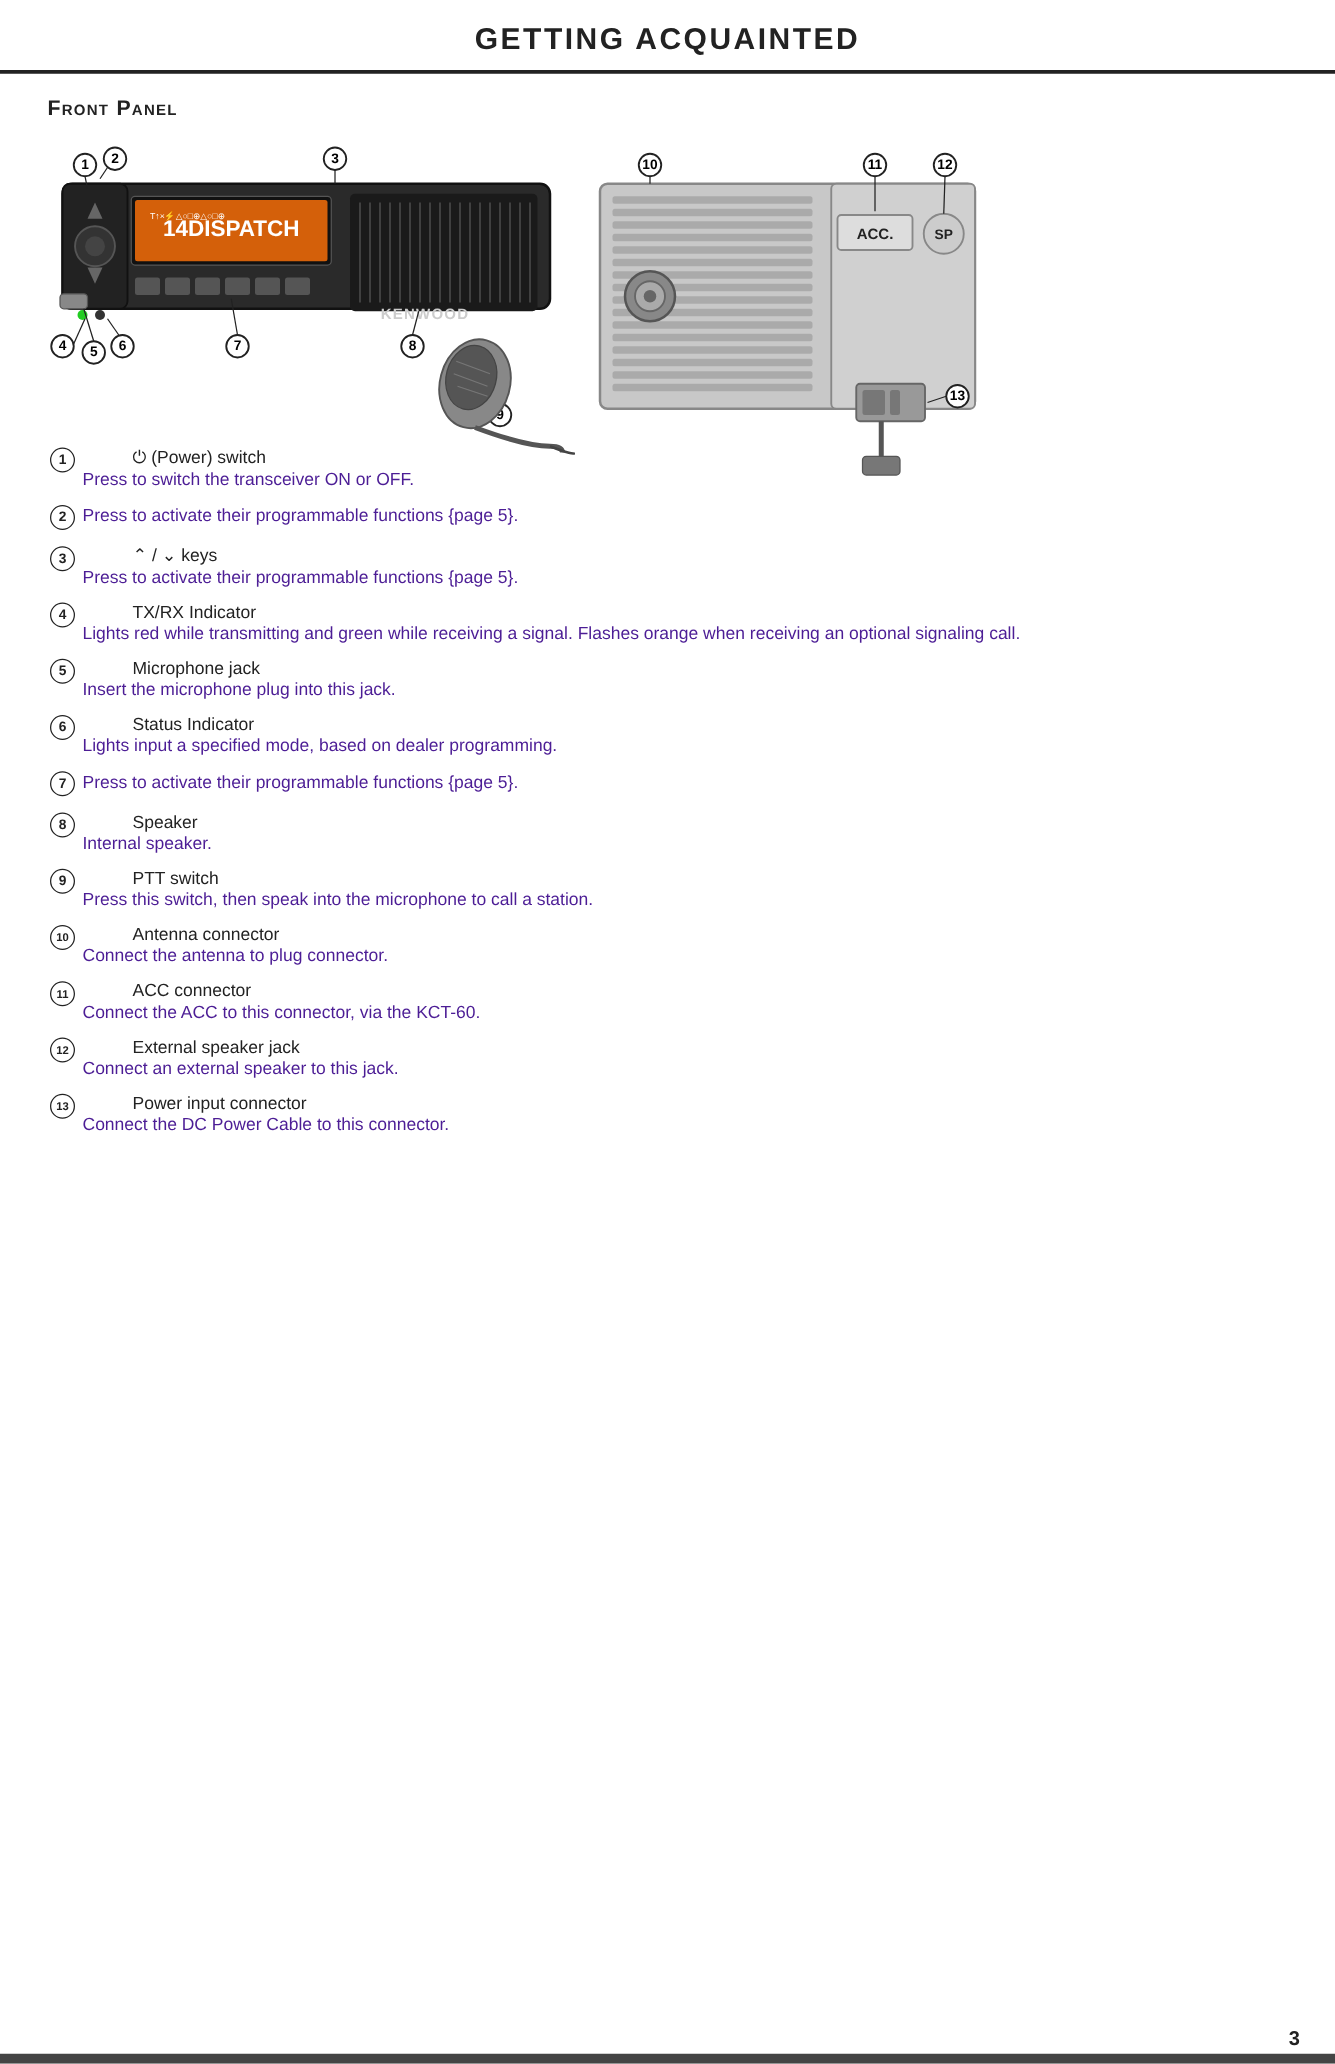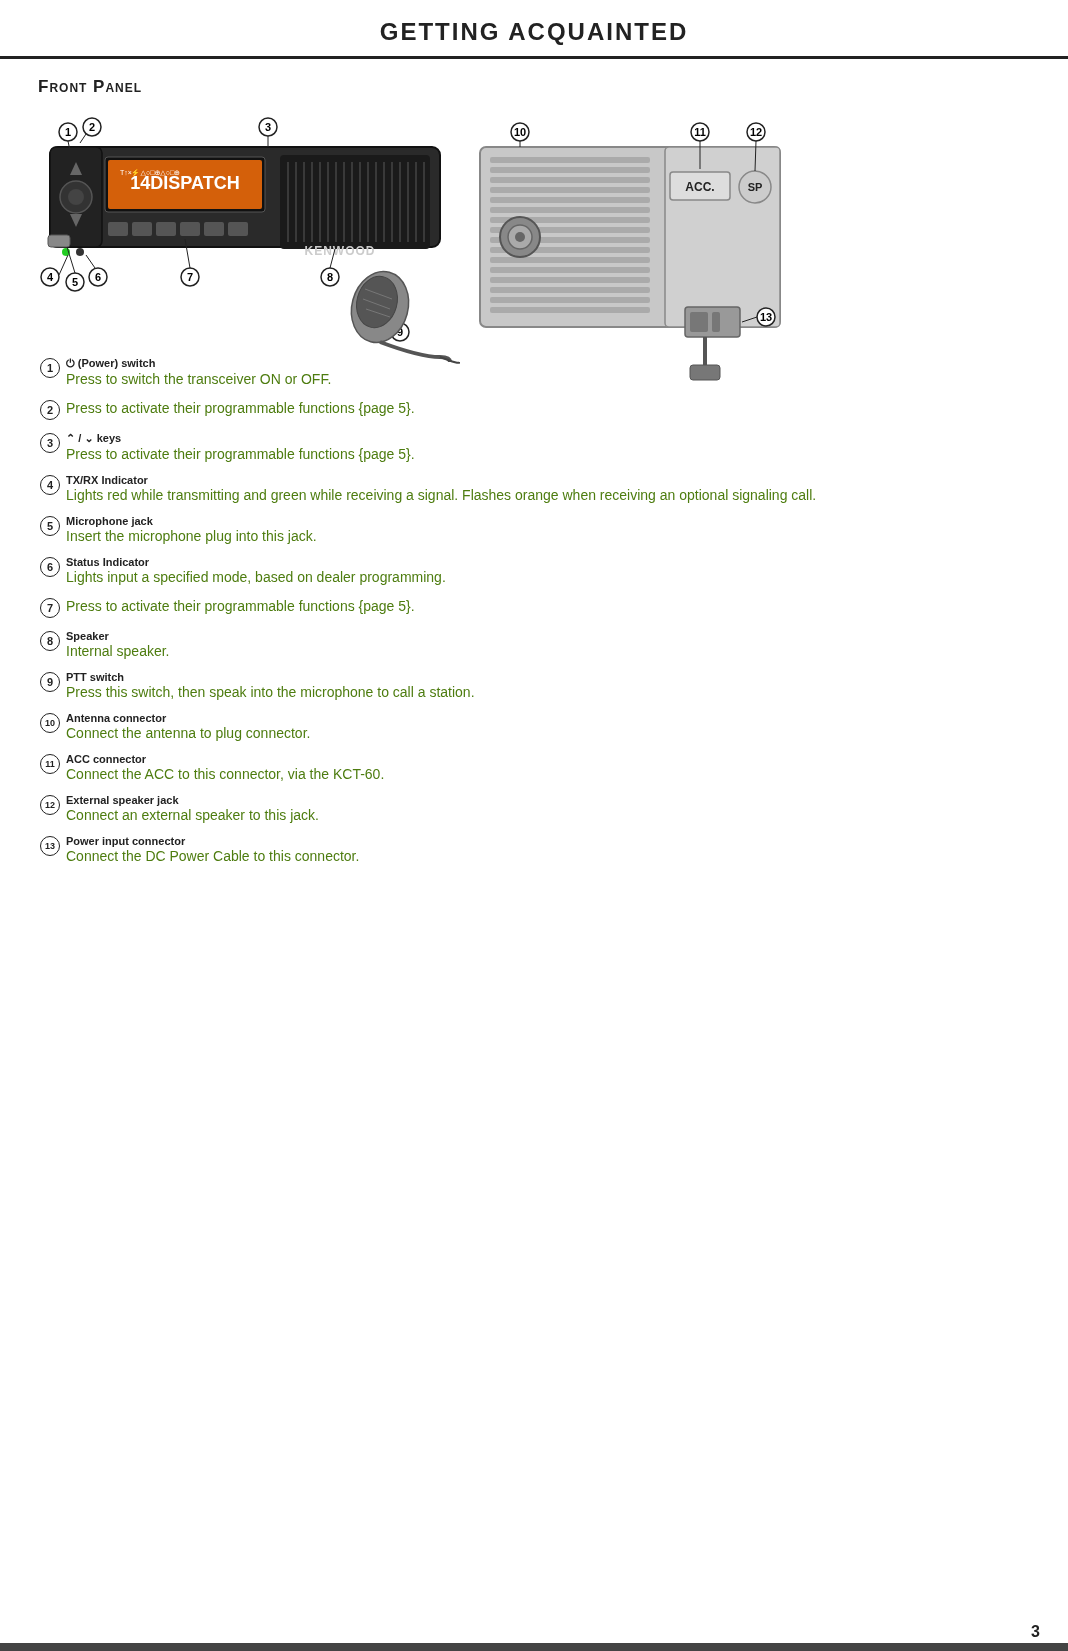--- a/index.html
+++ b/index.html
@@ -90,26 +90,27 @@
       border-radius: 50%;
       font-size: 11px;
       font-weight: bold;
       margin-right: 4px;
       flex-shrink: 0;
     }
     .item-content {
       flex: 1;
     }
     .item-title {
-      font-weight: bold;
-      font-size: 11px;
+      font-weight: normal;
+      font-size: 14px;
+      margin-left: 40px;
     }
     .item-desc {
       font-size: 14px;
-      color: #4d7c0f;
+      color: #4c1d95;
       margin-top: 1px;
     }
 
     
     .page-number {
       position: absolute;
       bottom: 10px;
       right: 28px;
       font-size: 16px;
       font-weight: bold;

